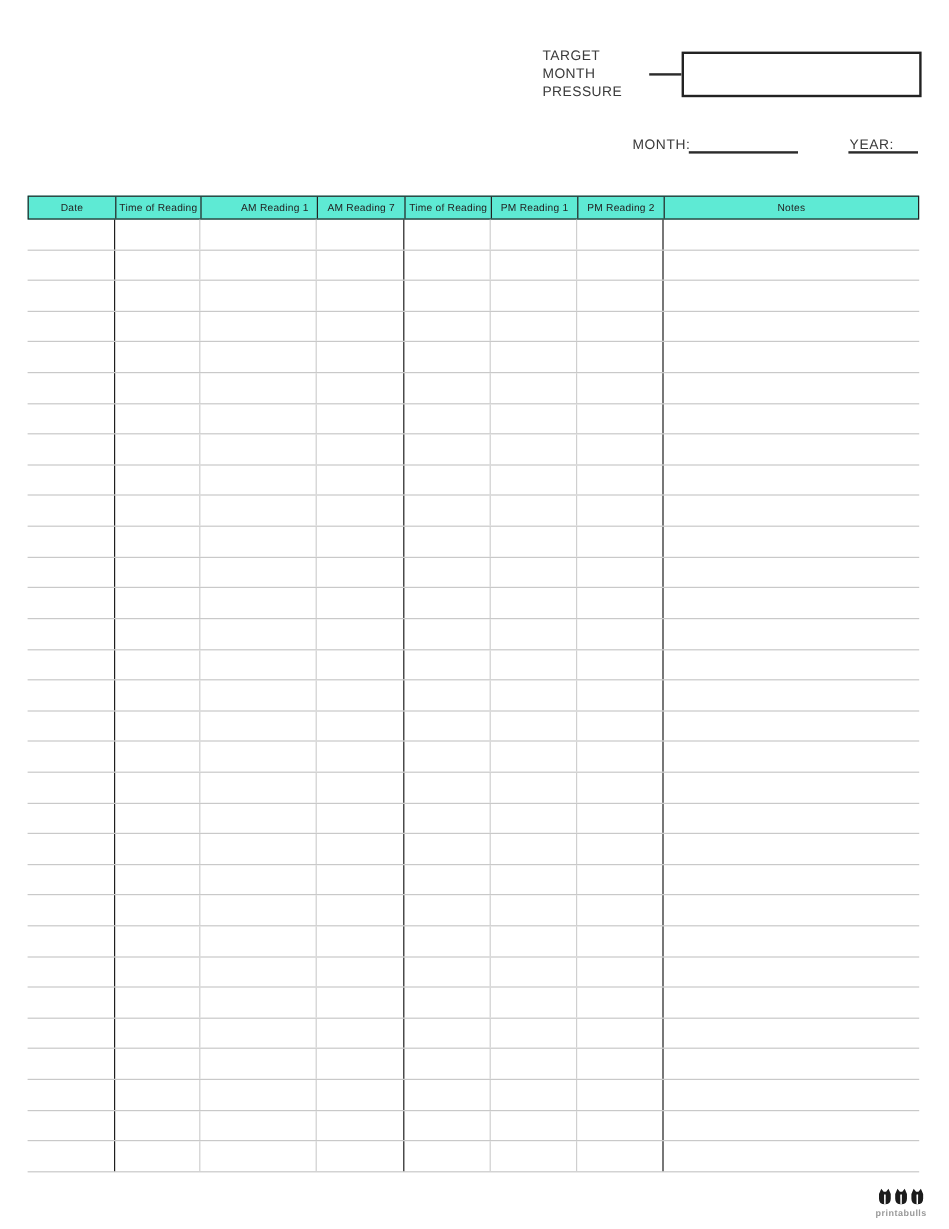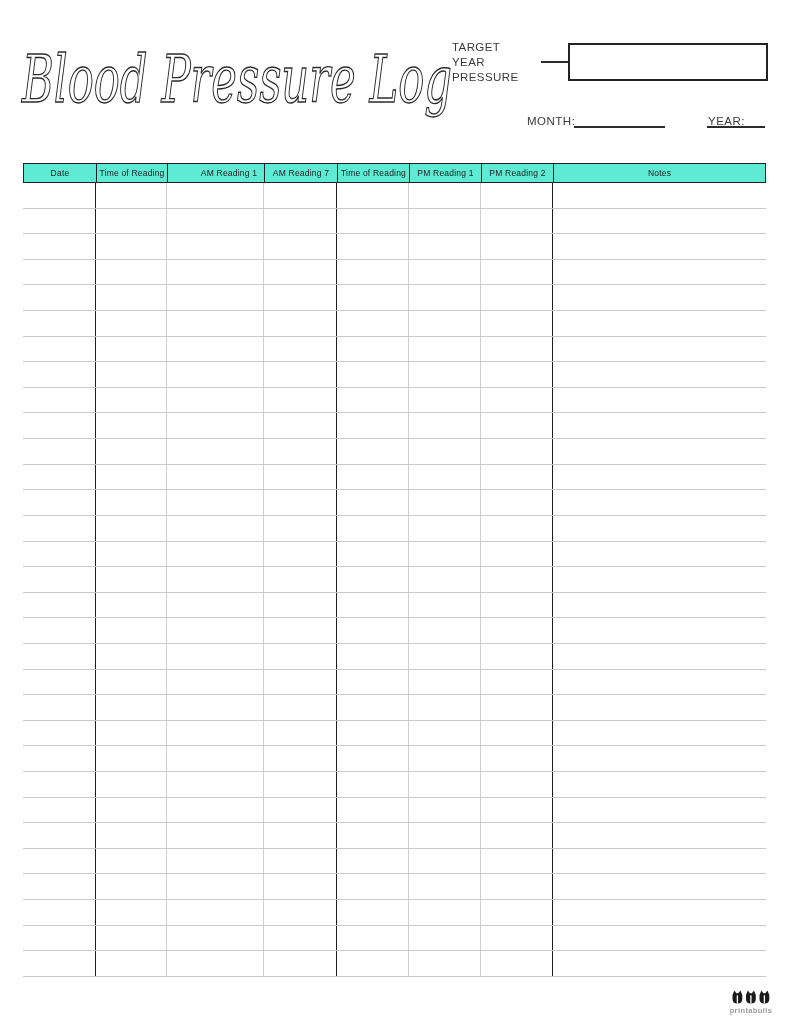--- a/index.html
+++ b/index.html
@@ -74,29 +74,24 @@
   
   .brand{position:absolute;left:722px;top:990px;width:58px;text-align:center;font-weight:bold;}
   .brand-dogs{display:block;margin:0 auto 1px auto;}
   .brand-name{font-size:7.5px;letter-spacing:.4px;color:var(--brand-gray);}
 </style>
 </head>
 <body>
 
 <div class="page">
 
-  <div class="title-wrap">
-    <svg width="440" height="112" viewBox="0 0 440 112">
-      <text x="2" y="76" font-family="'DejaVu Serif', serif" font-style="italic" font-size="66" fill="none" stroke="#2b2b2b" stroke-width="1.4" textLength="430" lengthAdjust="spacingAndGlyphs">Blood Pressure Log</text>
-    </svg>
-  </div>
 
   <div class="target-label">
     <div>TARGET</div>
-    <div>YEAR</div>
+    <div>MONTH</div>
     <div>PRESSURE</div>
   </div>
   <div class="target-connector"></div>
   <div class="target-box"></div>
 
   <span class="period-label month-label">MONTH:</span>
   <div class="field-line month-line"></div>
   <span class="period-label year-label">YEAR:</span>
   <div class="field-line year-line"></div>
 

